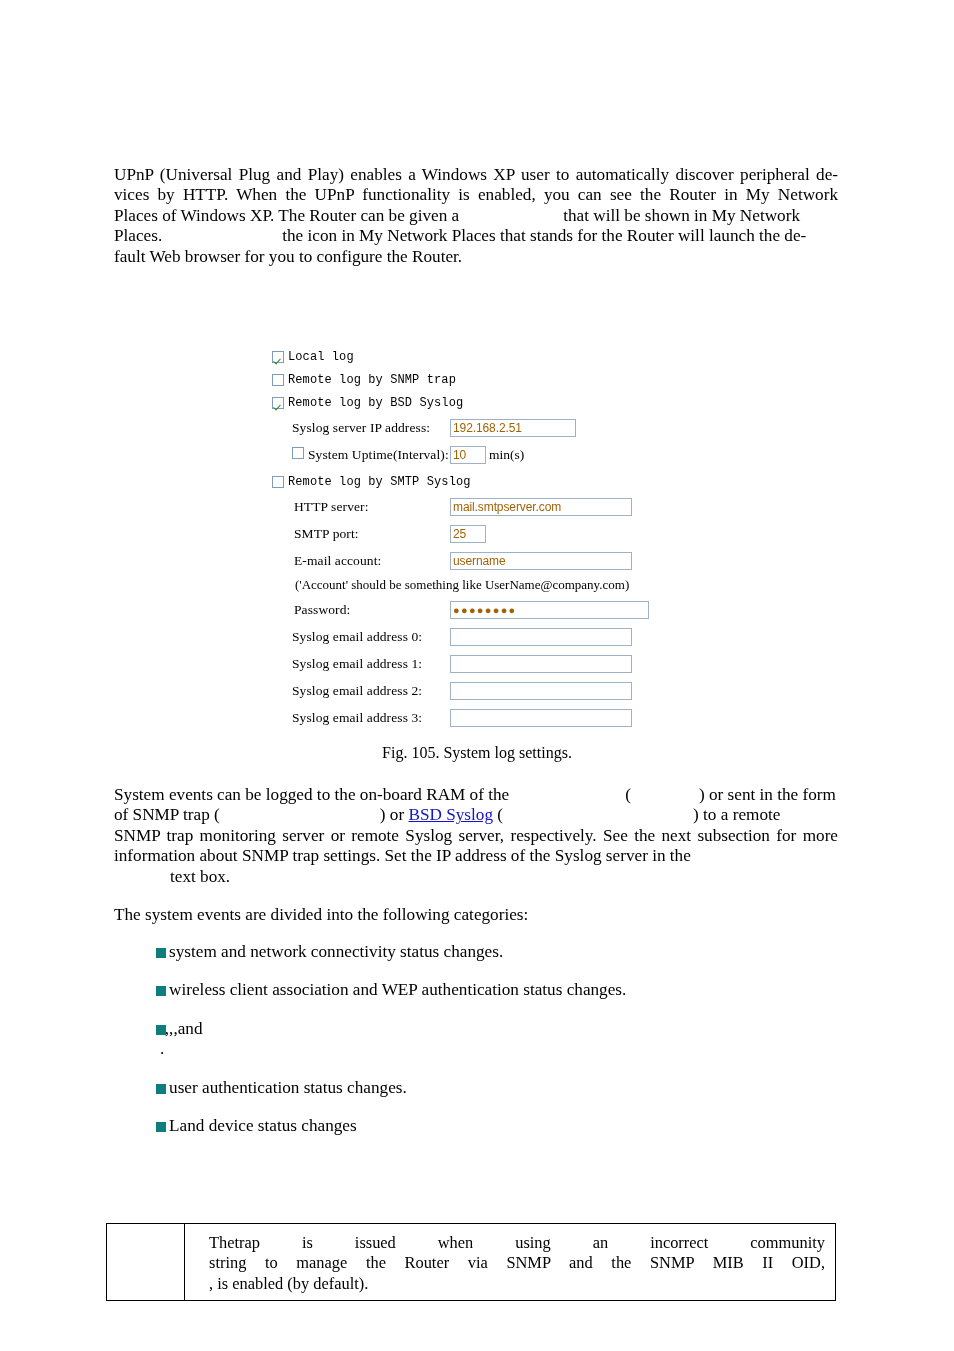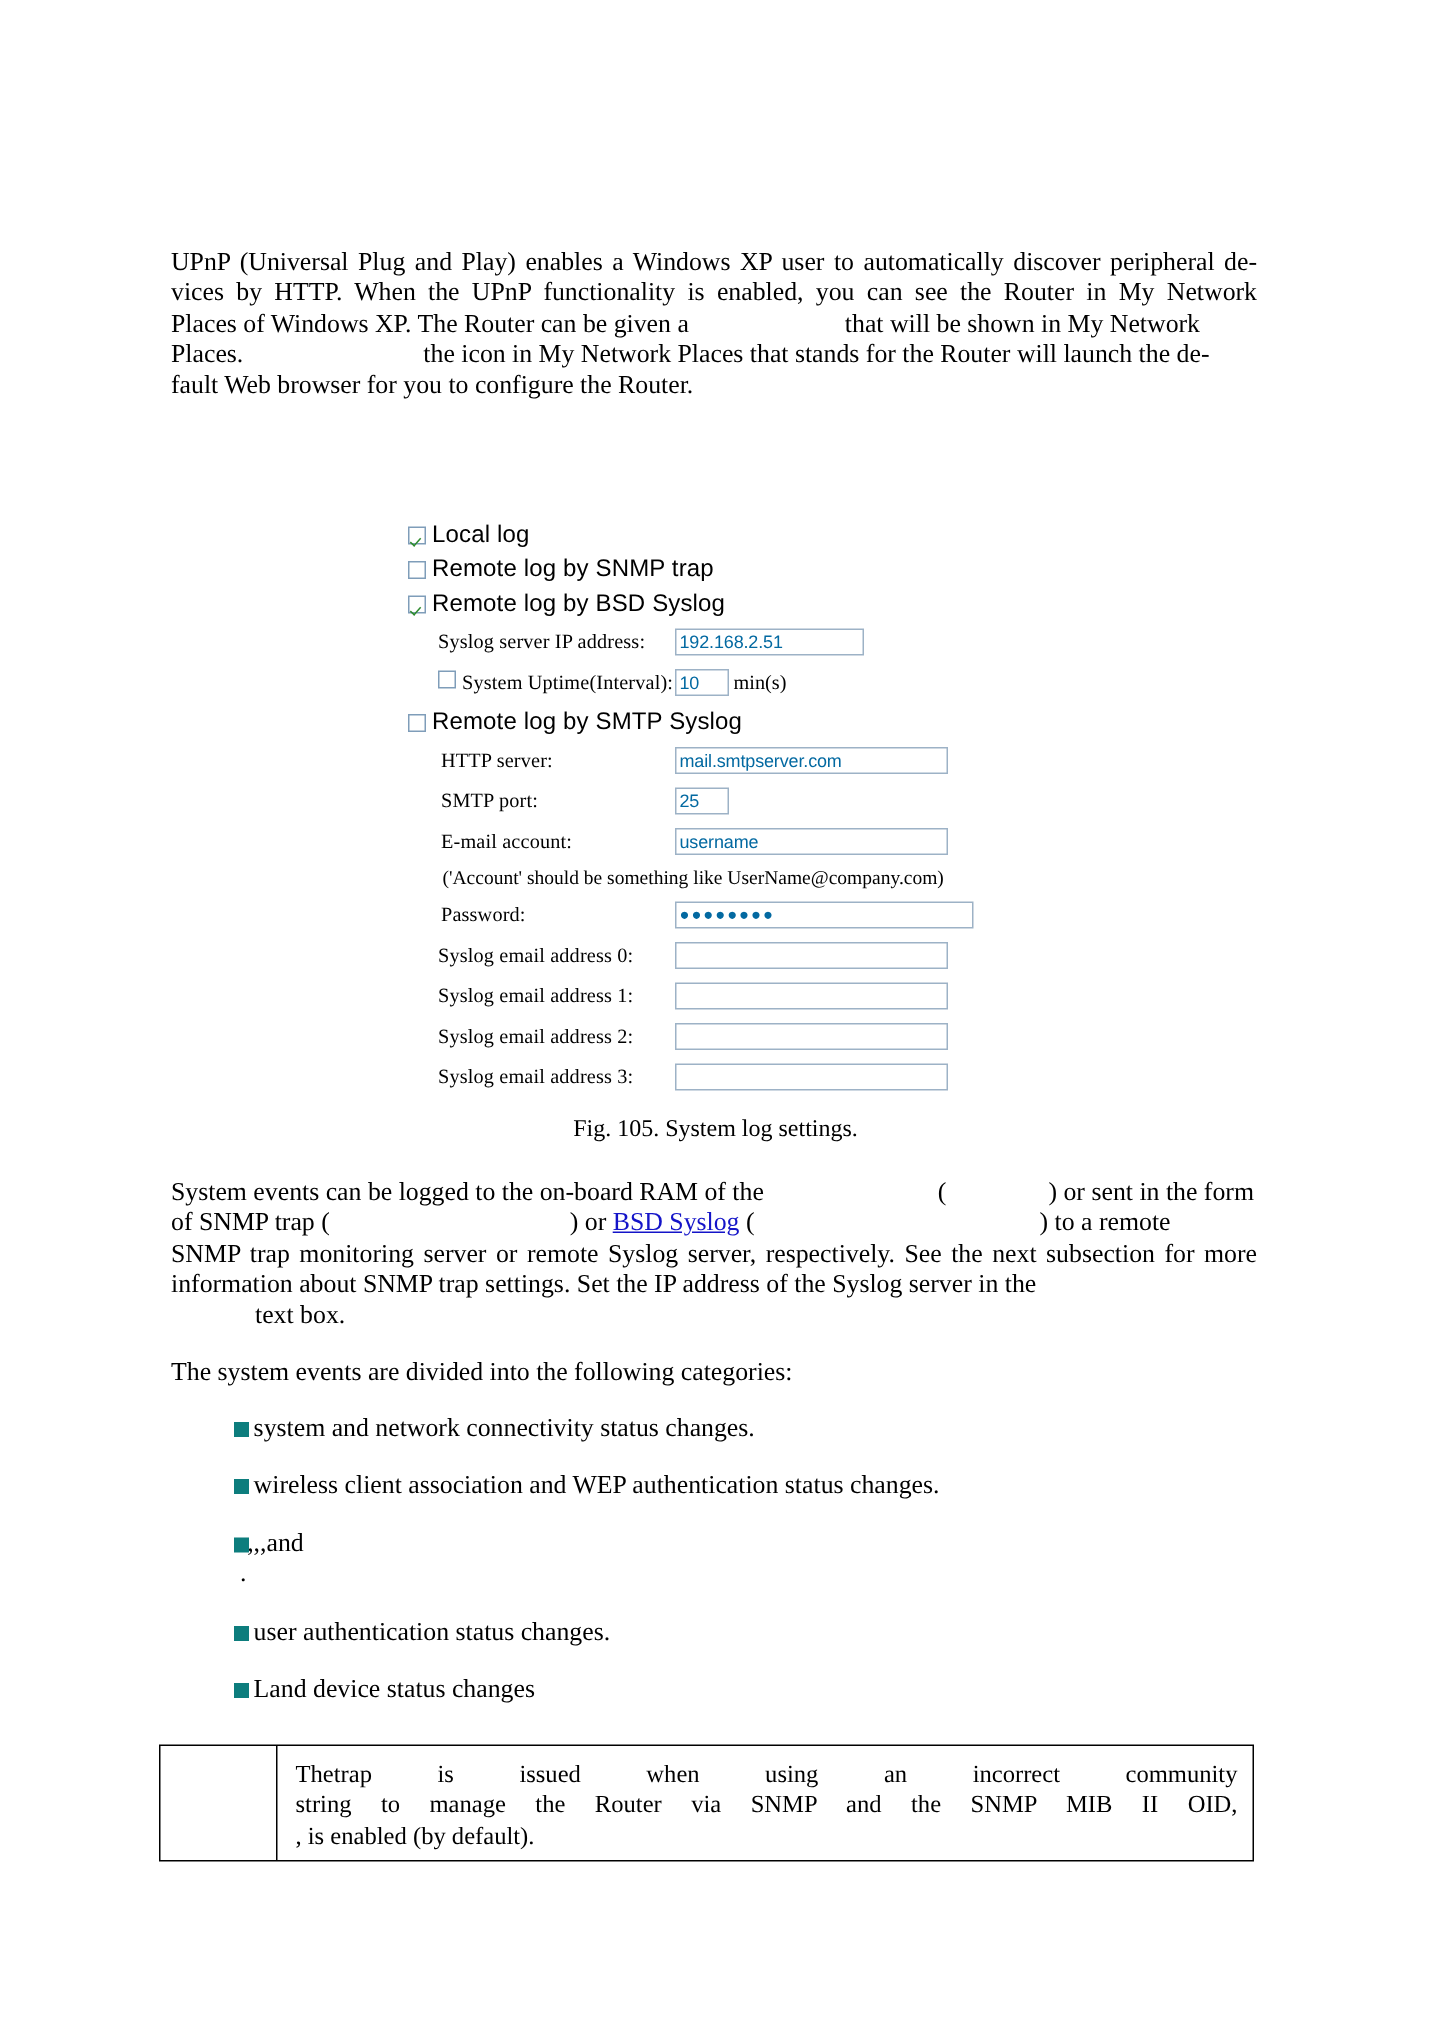--- a/index.html
+++ b/index.html
@@ -81,22 +81,22 @@
     position: absolute;
     left: 2px;
     top: 5px;
     width: 3px;
     height: 6px;
     border: solid #2e8b2e;
     border-width: 0 1.6px 1.6px 0;
     transform: rotate(42deg);
   }
   .cb-label {
-    font-family: Liberation Sans, sans-serif;
-    font-size: 16px;
+    font-family: Liberation Mono, monospace;
+    font-size: 12px;
     letter-spacing: .1px;
     white-space: nowrap;
   }
 
   .field-row {
     display: flex;
     align-items: center;
     height: 26px;
     margin-top: 1px;
   }
@@ -112,21 +112,21 @@
 
   .tbox {
     border: 1px solid #9db2c6;
     background: #ffffff;
     height: 18px;
     box-sizing: border-box;
     font-family: "Liberation Sans", sans-serif;
     font-size: 12px;
     line-height: 16px;
     padding: 0 2px;
-    color: #0369a1;
+    color: #a16207;
     display: flex;
     align-items: center;
     letter-spacing: -0.1px;
   }
   .tbox.w-ip    { width: 126px; }
   .tbox.w-small { width: 36px; }
   .tbox.w-wide  { width: 182px; }
   .tbox.w-pass  { width: 199px; }
   .unit {
     font-family: "Liberation Serif", serif;
@@ -197,26 +197,27 @@
     width: 10px;
     height: 10px;
     background: #0d7d7d;
   }
   .bullet-text { display: block; }
 
   
   #note-table {
     position: absolute;
     left: 106px;
-    top: 1163px;
+    top: 1223px;
     width: 730px;
     height: 78px;
     border: 1.3px solid #000;
     box-sizing: border-box;
     display: flex;
+    gap: 12px;
   }
   #note-left-cell {
     width: 78px;
     border-right: 1.3px solid #000;
     box-sizing: border-box;
   }
   #note-body-cell {
     flex: 1;
     box-sizing: border-box;
     padding: 9px 10px 0 12px;

